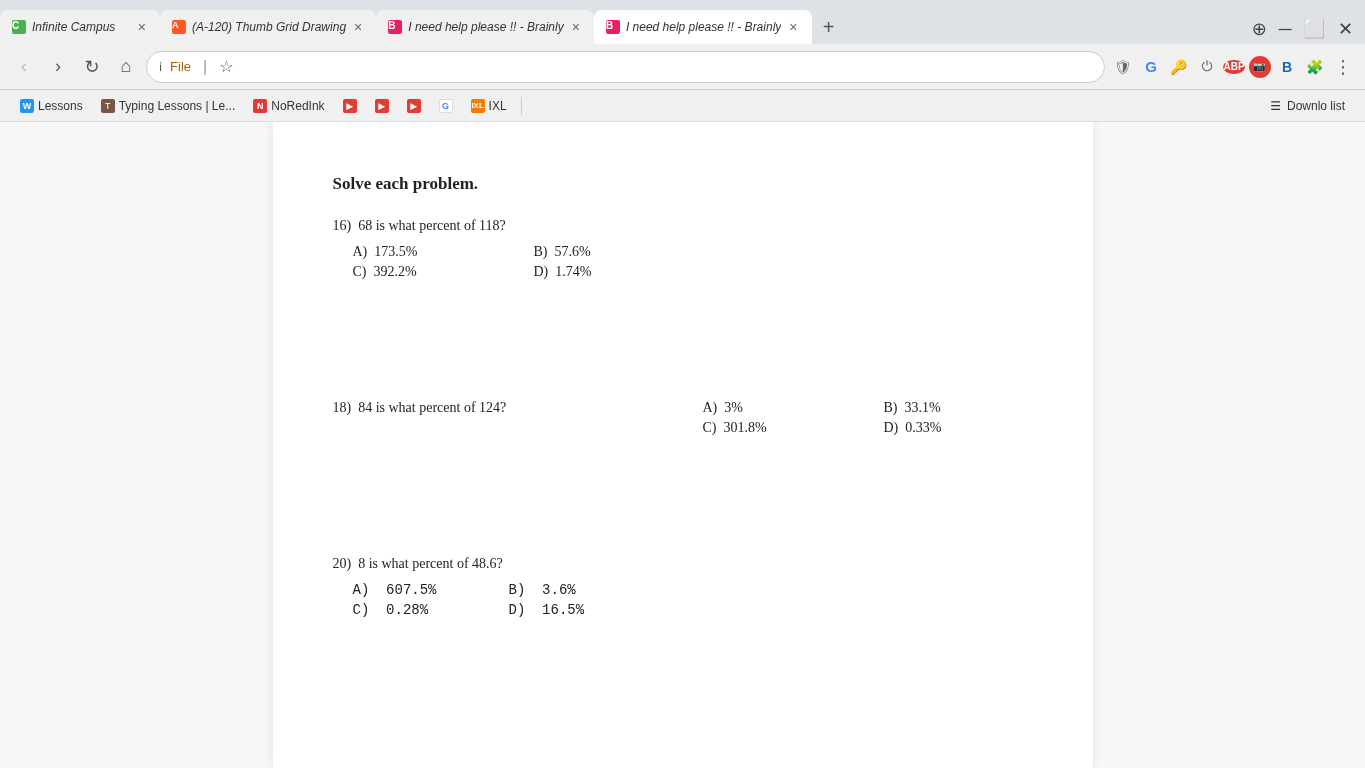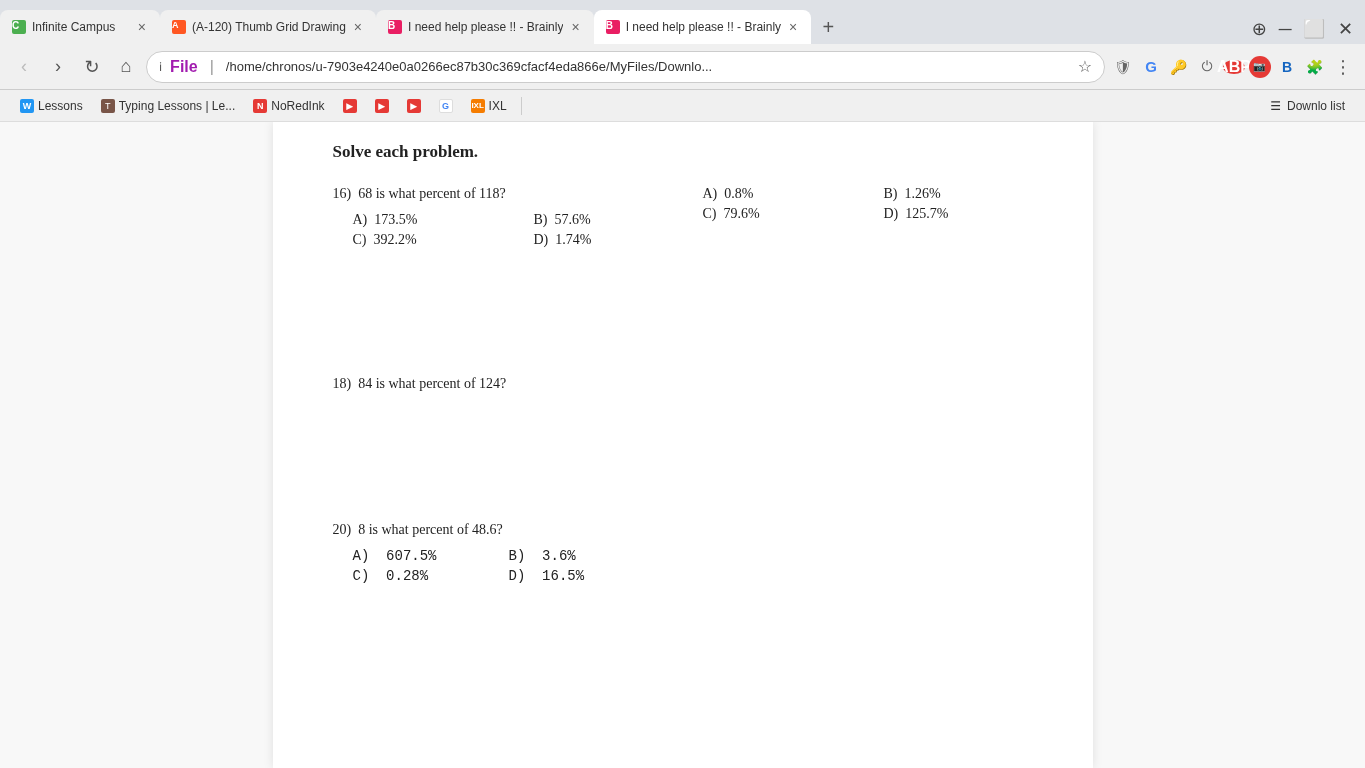--- a/index.html
+++ b/index.html
@@ -14,21 +14,21 @@
       background: #dee1e6; padding: 8px 0 0 0; height: 44px;
     }
     .tab {
       display: flex; align-items: center; gap: 6px;
       background: #f0f0f0; border-radius: 8px 8px 0 0;
       padding: 0 12px; height: 34px; min-width: 160px; max-width: 220px;
       font-size: 12px; color: #333; position: relative; cursor: pointer;
     }
     .tab.active { background: #ffffff; }
     .tab .tab-favicon { width: 14px; height: 14px; border-radius: 2px; flex-shrink: 0; }
-    .tab .tab-label { flex: 1; overflow: hidden; white-space: nowrap; text-overflow: ellipsis; font-size: 12px; }
+    .tab .tab-label { flex: 1; overflow: hidden; white-space: nowrap; text-overflow: ellipsis; font-size: 12px; font-style: italic; }
     .tab .close-btn { font-size: 14px; color: #666; cursor: pointer; padding: 0 2px; }
     .tab-new { width: 34px; height: 34px; display: flex; align-items: center; justify-content: center; font-size: 20px; color: #555; cursor: pointer; }
     .tab-controls { display: flex; align-items: center; margin-left: auto; padding-right: 8px; gap: 4px; }
     .tab-controls span { font-size: 18px; color: #444; cursor: pointer; padding: 4px; }
 
     
     .nav-bar {
       display: flex; align-items: center; gap: 6px;
       background: #f0f0f0; padding: 6px 10px; height: 46px; border-bottom: 1px solid #ccc;
     }
@@ -63,25 +63,25 @@
       font-size: 12px; color: #333; cursor: pointer; padding: 2px 8px; border-radius: 12px;
     }
 
     
     .page-content {
       flex: 1; background: #f8f8f8; overflow: auto;
       display: flex; justify-content: center;
     }
     .doc-area {
       background: white; width: 820px; min-height: 100%;
-      padding: 20px 60px; font-family: 'Times New Roman', Times, serif;
+      padding: 52px 60px; font-family: 'Times New Roman', Times, serif;
       color: #222; box-shadow: 0 0 10px rgba(0,0,0,0.1);
     }
     .solve-heading { font-size: 17px; font-weight: bold; margin-bottom: 24px; }
-    .problem-row { display: flex; gap: 0; margin-bottom: 40px; margin-top: 8px; }
+    .problem-row { display: flex; gap: 0; margin-bottom: 40px; }
     .problem-half { flex: 1; }
     .problem-num { font-size: 14px; margin-bottom: 10px; }
     .choices { display: grid; grid-template-columns: 1fr 1fr; gap: 4px 32px; font-size: 14px; padding-left: 20px; }
     .choice { white-space: nowrap; }
     .problem-single { margin-bottom: 40px; }
 
     
     .tab-ic { background: #4CAF50; color: white; font-size: 10px; font-weight: bold; border-radius: 2px; }
     .tab-b { background: #e91e63; color: white; font-size: 10px; font-weight: bold; border-radius: 2px; }
     .tab-a { background: #ff5722; color: white; font-size: 9px; font-weight: bold; border-radius: 2px; }
@@ -128,32 +128,31 @@
   </div>
 
   <div class="nav-bar">
     <div class="nav-btn disabled">‹</div>
     <div class="nav-btn">›</div>
     <div class="nav-btn">↻</div>
     <div class="nav-btn">⌂</div>
 
     <div class="address-bar-wrap">
       <span class="address-icon">ℹ</span>
-      <span style="font-size:16px;color:#a21caf;padding-right:4px;font-weight:700;">File</span>
+      <span style="font-size:13px;color:#a16207;padding-right:4px;font-weight:400;">File</span>
       <span style="color:#999;padding-right:4px;">|</span>
-      <span class="address-text">/home/chronos/u-7903e4240e0a0266ec87b30c369cfacf4eda866e/MyFiles/Downlo...</span>
       <span class="address-star">☆</span>
     </div>
 
     <div class="ext-icons">
       <div class="ext-icon" style="color:#666;">🛡</div>
       <div class="ext-icon" style="color:#4285F4;font-weight:bold;font-size:15px;">G</div>
       <div class="ext-icon" style="color:#666;">🔑</div>
       <div class="ext-icon" style="color:#666;">⏻</div>
-      <div class="ext-icon" style="background:#e53935;color:white;border-radius:50%;width:22px;height:14px;font-size:16px;font-weight:bold;">ABP</div>
+      <div class="ext-icon" style="background:#e53935;color:white;border-radius:50%;width:22px;height:14px;font-size:10px;font-weight:bold;">ABP</div>
       <div class="ext-icon" style="background:#e53935;color:white;border-radius:50%;width:22px;height:22px;font-size:10px;">📷</div>
       <div class="ext-icon" style="color:#1565C0;font-weight:bold;">B</div>
       <div class="ext-icon" style="color:#666;">🧩</div>
       <div class="ext-icon" style="color:#555;font-size:18px;">⋮</div>
     </div>
   </div>
 
   <div class="bookmarks-bar">
     <div class="bookmark-item">
       <div class="bm-favicon" style="background:#2196F3;color:white;font-size:9px;font-weight:bold;display:flex;align-items:center;justify-content:center;border-radius:2px;">W</div>
@@ -201,36 +200,36 @@
         <div class="problem-half">
           <div class="problem-num">16)&nbsp;&nbsp;68 is what percent of 118?</div>
           <div class="choices">
             <span class="choice">A)&nbsp;&nbsp;173.5%</span>
             <span class="choice">B)&nbsp;&nbsp;57.6%</span>
             <span class="choice">C)&nbsp;&nbsp;392.2%</span>
             <span class="choice">D)&nbsp;&nbsp;1.74%</span>
           </div>
         </div>
         <div class="problem-half">
+        </div>
+      </div>
+
+      <div style="height: 80px;"></div>
+
+      <div class="problem-row">
+        <div class="problem-half">
+          <div class="problem-num">18)&nbsp;&nbsp;84 is what percent of 124?</div>
+        </div>
+        <div class="problem-half">
           <div class="choices">
-            <span class="choice">A)&nbsp;&nbsp;0.8%</span>
-            <span class="choice">B)&nbsp;&nbsp;1.26%</span>
-            <span class="choice">C)&nbsp;&nbsp;79.6%</span>
-            <span class="choice">D)&nbsp;&nbsp;125.7%</span>
+            <span class="choice">A)&nbsp;&nbsp;3%</span>
+            <span class="choice">B)&nbsp;&nbsp;33.1%</span>
+            <span class="choice">C)&nbsp;&nbsp;301.8%</span>
+            <span class="choice">D)&nbsp;&nbsp;0.33%</span>
           </div>
-        </div>
-      </div>
-
-      <div style="height: 80px;"></div>
-
-      <div class="problem-row">
-        <div class="problem-half">
-          <div class="problem-num">18)&nbsp;&nbsp;84 is what percent of 124?</div>
-        </div>
-        <div class="problem-half">
         </div>
       </div>
 
       <div style="height: 80px;"></div>
 
       <div class="problem-single">
         <div class="problem-num">20)&nbsp;&nbsp;8 is what percent of 48.6?</div>
         <div class="choices" style="max-width:300px;font-family:Liberation Mono, monospace;">
           <span class="choice">A)&nbsp;&nbsp;607.5%</span>
           <span class="choice">B)&nbsp;&nbsp;3.6%</span>

